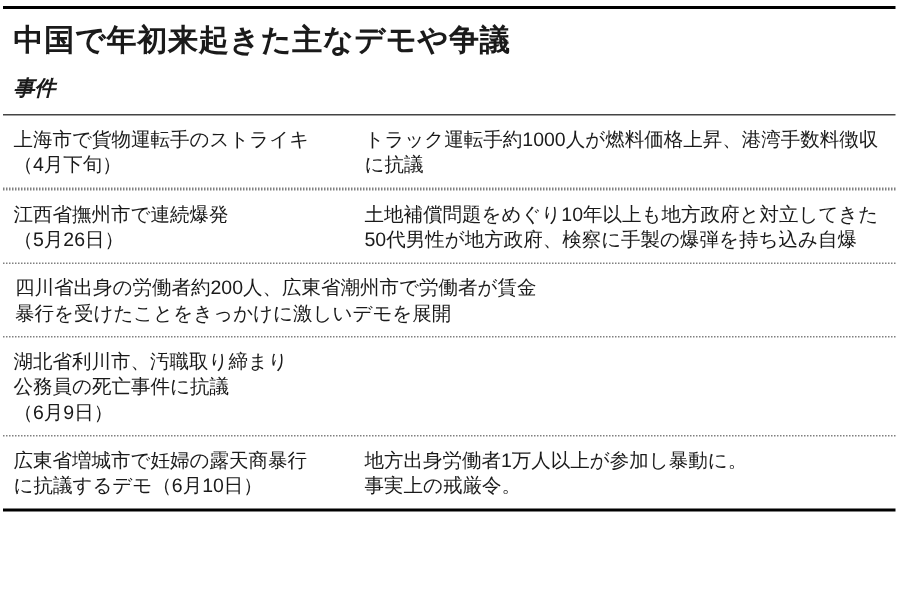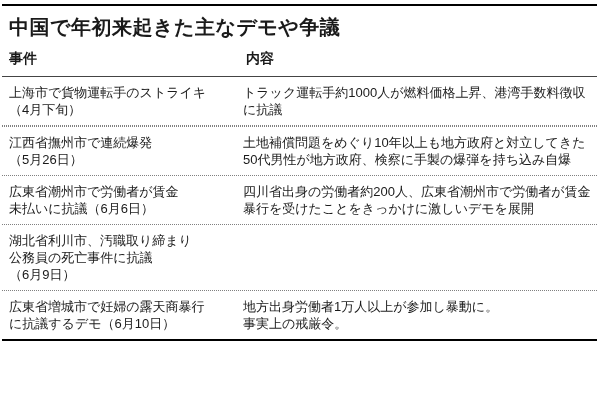--- a/index.html
+++ b/index.html
@@ -28,20 +28,21 @@
   }
   .header-row {
     display: flex;
     border-bottom: 1px solid #444444;
     font-weight: bold;
     font-size: 14px;
   }
   .header-cell {
     padding: 5px 8px 9px 7px;
     line-height: 1.3;
+    font-style: italic;
   }
   .header-cell.col-incident { width: 222px; flex: 0 0 auto; }
   .header-cell.col-content  { flex: 1 1 auto; }
   .data-row {
     display: flex;
     border-bottom: 1px dotted #808080;
   }
   .data-row:last-child {
     border-bottom: none;
   }
@@ -56,43 +57,40 @@
 </style>
 </head>
 <body>
 
 <div class="table-wrap">
 
   <div class="table-title">中国で年初来起きた主なデモや争議</div>
 
   <div class="header-row">
     <div class="header-cell col-incident">事件</div>
-    <div class="header-cell col-content">内容</div>
   </div>
 
   <div class="data-row">
     <div class="cell col-incident">上海市で貨物運転手のストライキ
 （4月下旬）</div>
     <div class="cell col-content">トラック運転手約1000人が燃料価格上昇、港湾手数料徴収
 に抗議</div>
   </div>
 
   <div class="data-row">
   </div>
 
   <div class="data-row">
     <div class="cell col-incident">江西省撫州市で連続爆発
 （5月26日）</div>
     <div class="cell col-content">土地補償問題をめぐり10年以上も地方政府と対立してきた
 50代男性が地方政府、検察に手製の爆弾を持ち込み自爆</div>
   </div>
 
   <div class="data-row">
-    <div class="cell col-incident">広東省潮州市で労働者が賃金
-未払いに抗議（6月6日）</div>
     <div class="cell col-content">四川省出身の労働者約200人、広東省潮州市で労働者が賃金
 暴行を受けたことをきっかけに激しいデモを展開</div>
   </div>
 
   <div class="data-row">
     <div class="cell col-incident">湖北省利川市、汚職取り締まり
 公務員の死亡事件に抗議
 （6月9日）</div>
   </div>
 

